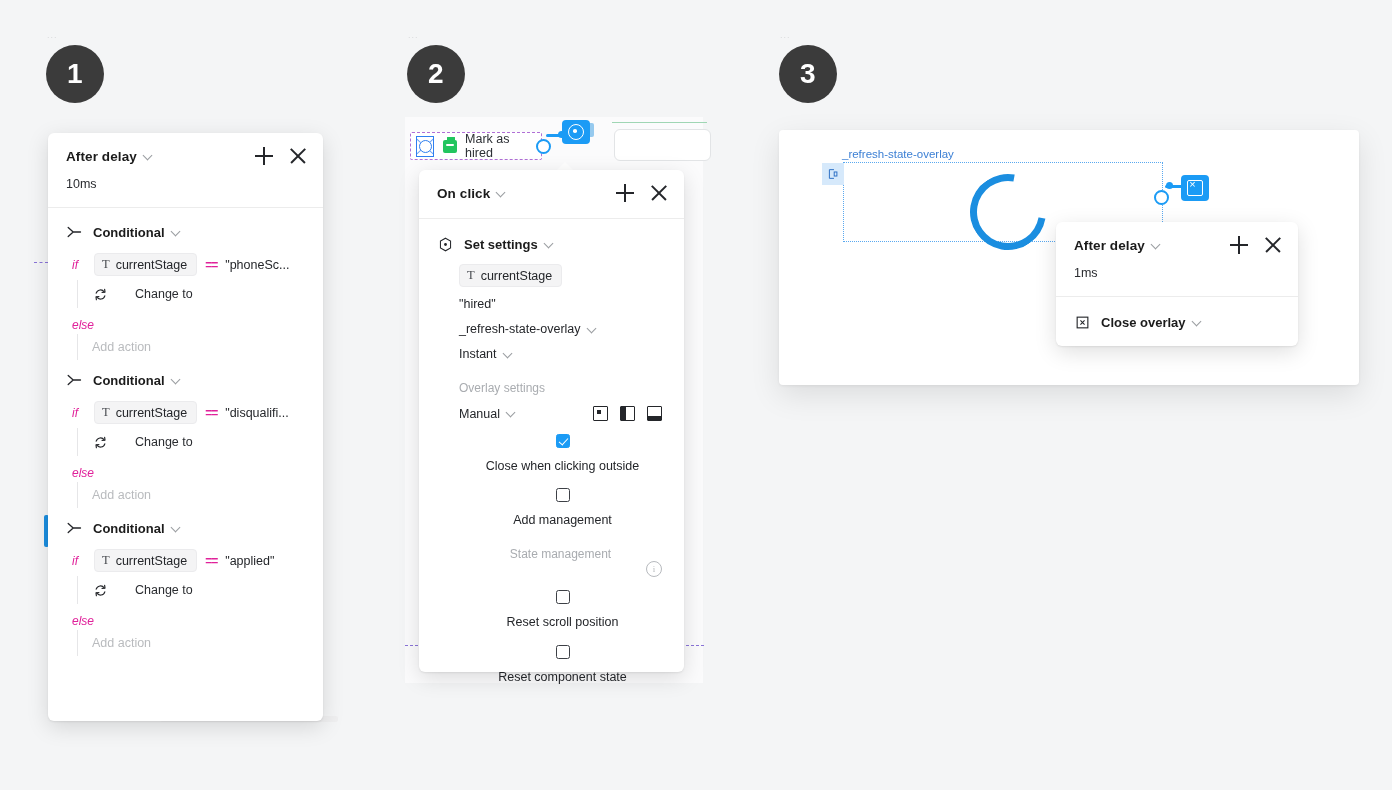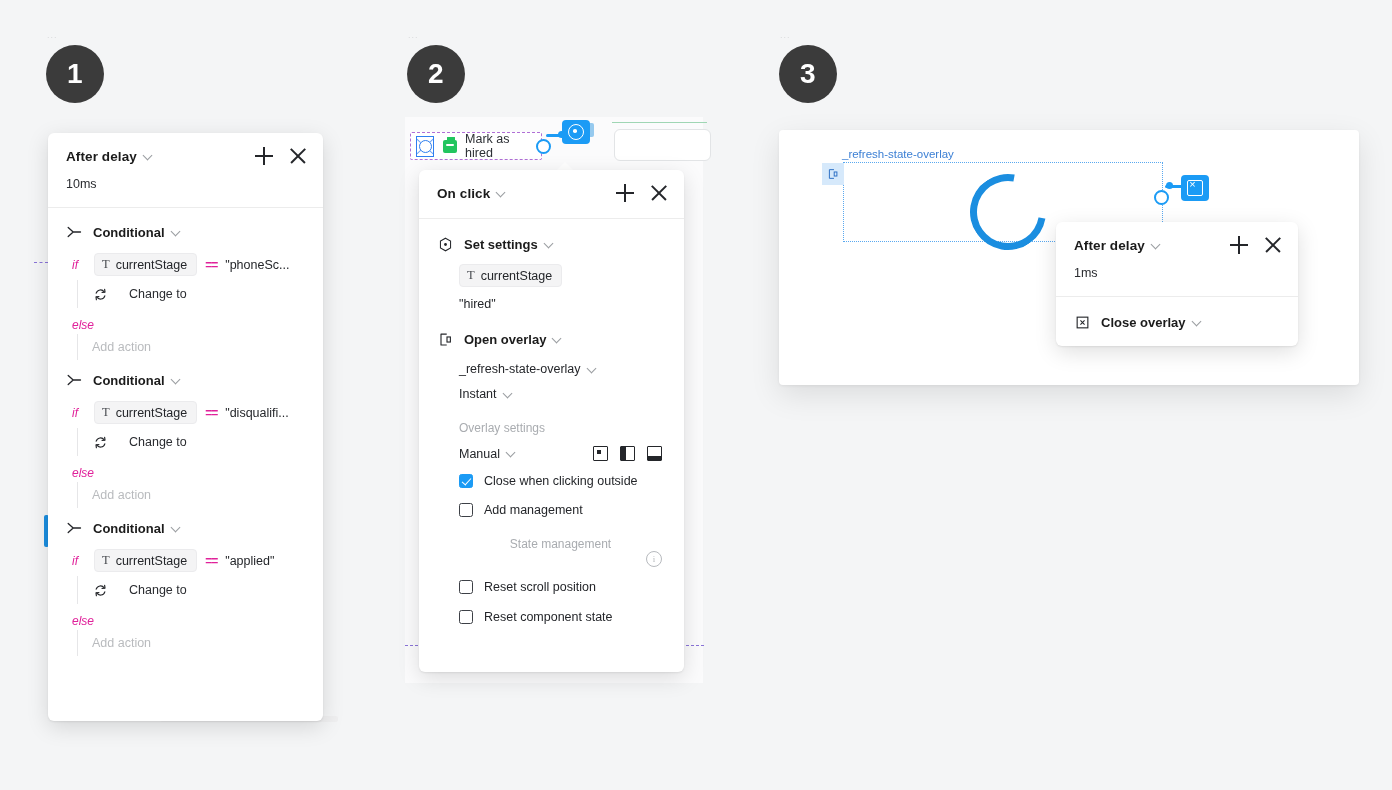--- a/index.html
+++ b/index.html
@@ -90,21 +90,21 @@
     background:#f4f4f5;border:1px solid #ebebed;border-radius:4px;
     padding:3px 9px 3px 7px;display:inline-flex;align-items:center;gap:6px;
     font-size:12.5px;color:#24262a;
   }
   .t-glyph{font-family:"Liberation Serif","DejaVu Serif",serif;font-size:12.5px;color:#4a4d52;}
   .eq{color:#e0219a;font-size:12px;margin:0 8px;font-weight:700;letter-spacing:-1px;}
   .str{font-size:12.5px;color:#24262a;}
   .indent-line{
     border-left:1px solid #e6e6e8;margin-left:11px;padding:6px 0 6px 14px;
   }
-  .sub-row{display:flex;align-items:center;gap:10px;}
+  .sub-row{display:flex;align-items:center;gap:16px;}
   .sub-label{font-size:12.5px;color:#2a2c30;}
   .addaction{font-size:12.5px;color:#b9bbbe;}
   .p2-chip-wrap{padding:8px 18px 0 40px;}
   .p2-val{padding:10px 18px 0 40px;font-size:12.5px;color:#24262a;}
   .p2-field{
     padding:11px 18px 0 40px;font-size:12.5px;color:#24262a;
     display:flex;align-items:center;
   }
   .section-label{
     padding:20px 18px 0 40px;font-size:12px;color:#a9acb0;
@@ -116,20 +116,21 @@
     font-family:"Liberation Serif",serif;
   }
   .pos-icons{margin-left:auto;display:flex;gap:12px;}
   .pos-ic{width:13px;height:13px;border:1.4px solid #24262a;border-radius:1px;position:relative;}
   .pos-ic.center:after{content:"";position:absolute;left:3.3px;top:3.3px;width:4px;height:4px;background:#24262a;}
   .pos-ic.side:after{content:"";position:absolute;left:0px;top:0px;width:5px;height:100%;background:#24262a;}
   .pos-ic.bottom:after{content:"";position:absolute;left:0;bottom:0;width:100%;height:4px;background:#24262a;}
   .check-row{
     display:flex;align-items:center;gap:11px;
     padding:13px 18px 0 40px;
+    flex-direction:column;
   }
   .cb{
     width:14px;height:14px;border:1.6px solid #3d4046;border-radius:2.5px;
     box-sizing:border-box;flex:0 0 14px;position:relative;background:#fff;
   }
   .cb.on{background:#1b9bf5;border-color:#1b9bf5;}
   .cb.on:after{
     content:"";position:absolute;left:4px;top:1px;width:4px;height:8px;
     border-right:1.8px solid #fff;border-bottom:1.8px solid #fff;transform:rotate(42deg);
   }
@@ -414,30 +415,20 @@
       <span class="caret"></span>
     </div>
     <div class="p2-chip-wrap">
       <span class="var-chip">
         <span class="t-glyph">T</span>
         <span>currentStage</span>
       </span>
     </div>
     <div class="p2-val">"hired"</div>
 
-    <div class="action-row" style="padding-top:20px;">
-      <span class="action-ico">
-        <svg width="15" height="15" viewBox="0 0 16 16">
-            <path d="M9.3 2.2H3.2v11.6h6.1" stroke="#24262a" stroke-width="1.2" fill="none" stroke-linejoin="round"></path>
-            <rect x="9.6" y="5.3" width="3.6" height="5.4" stroke="#24262a" stroke-width="1.2" fill="none"></rect>
-          </svg>
-      </span>
-      <span class="action-label">Open overlay</span>
-      <span class="caret"></span>
-    </div>
     <div class="p2-field">
       <span>_refresh-state-overlay</span>
       <span class="caret"></span>
     </div>
     <div class="p2-field">
       <span>Instant</span>
       <span class="caret"></span>
     </div>
 
     <div class="section-label">Overlay settings</div>

